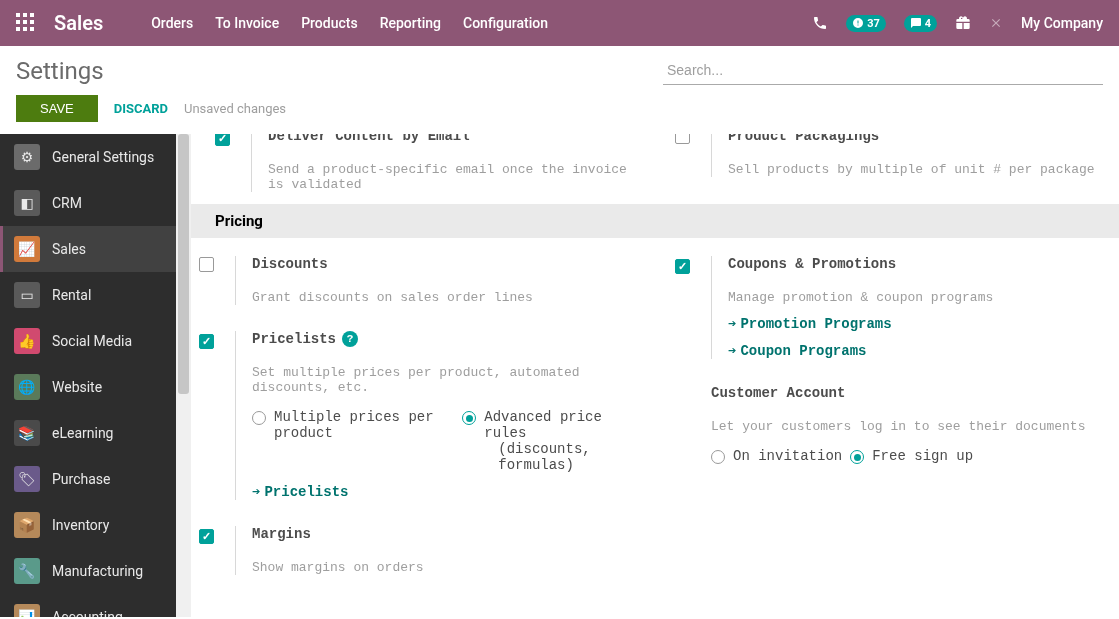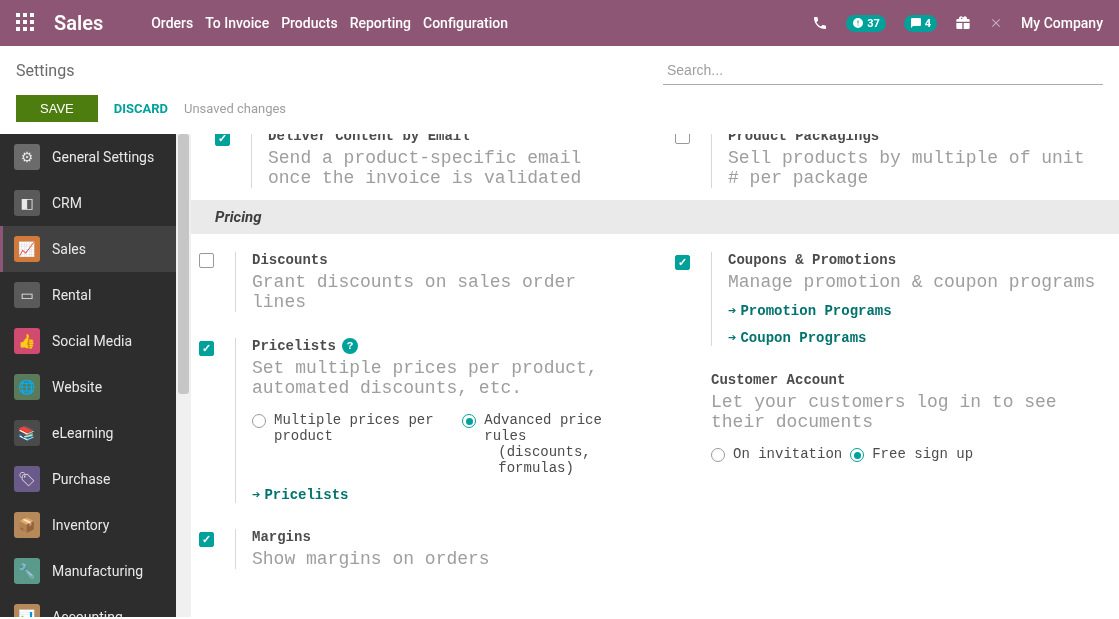--- a/index.html
+++ b/index.html
@@ -2,30 +2,30 @@
 <html><head>
 <meta charset="utf-8">
 <style>
 * { box-sizing: border-box; margin: 0; padding: 0; }
 body { font-family: -apple-system, BlinkMacSystemFont, "Segoe UI", Roboto, "Helvetica Neue", Arial, sans-serif; font-size: 14px; color: #4c4c4c; background: #fff; width: 1119px; height: 619px; overflow: hidden; }
 
 
 .navbar { background: #8d5675; color: #fff; height: 46px; display: flex; align-items: center; padding: 0 16px; }
 .nav-apps { margin-right: 20px; cursor: pointer; }
 .nav-brand { font-size: 20px; font-weight: 600; margin-right: 48px; }
-.nav-menu { display: flex; gap: 12px; flex: 1; }
+.nav-menu { display: flex; gap: 22px; flex: 1; }
 .nav-menu-item { color: #fff; font-size: 14px; font-weight: 500; cursor: pointer; }
 .nav-right { display: flex; align-items: center; gap: 18px; }
 .nav-icon { cursor: pointer; display: inline-flex; align-items: center; position: relative; }
 .badge { background: #00a19a; color: #fff; font-size: 11px; font-weight: 700; border-radius: 10px; padding: 2px 6px; display: inline-flex; align-items: center; gap: 3px; }
 .company-label { font-size: 14px; font-weight: 500; }
 
 
 .header { display: flex; align-items: center; justify-content: space-between; padding: 10px 16px 6px; }
-.header-title { font-size: 16px; color: #6b6b6b; font-weight: 400; }
+.header-title { font-size: 24px; color: #6b6b6b; font-weight: 400; }
 .search-wrap { flex: 0 0 440px; }
 .search-input { width: 100%; border: none; border-bottom: 1px solid #aaa; padding: 6px 4px; font-size: 14px; outline: none; }
 .search-input::placeholder { color: #9e9e9e; }
 
 
 .action-bar { display: flex; align-items: center; gap: 16px; padding: 4px 16px 12px; }
 .btn-save { background: #4d7c0f; color: #fff; border: none; padding: 6px 24px; font-weight: 400; font-size: 13px; cursor: pointer; }
 .btn-discard { color: #00a19a; font-weight: 700; font-size: 13px; cursor: pointer; }
 .unsaved { color: #9e9e9e; font-size: 13px; }
 
@@ -33,28 +33,28 @@
 .main { display: flex; height: calc(619px - 46px - 50px - 40px); }
 .sidebar-wrap { display: flex; }
 .sidebar { width: 176px; background: #2d2d2d; overflow-y: auto; }
 .sidebar-item { display: flex; align-items: center; gap: 12px; padding: 10px 14px; color: #e8e8e8; cursor: pointer; font-size: 14px; }
 .sidebar-item.active { background: #414141; border-left: 3px solid #8d5675; padding-left: 11px; }
 .sidebar-icon { width: 26px; height: 26px; border-radius: 3px; display: inline-flex; align-items: center; justify-content: center; font-size: 14px; }
 .scrollbar-area { width: 15px; background: #f0f0f0; position: relative; }
 .scrollbar-thumb { position: absolute; top: 0; left: 2px; width: 11px; height: 260px; background: #c6c6c6; border-radius: 3px; }
 
 .content { flex: 1; overflow-y: auto; padding: 0 0 20px 0; }
-.section-header { background: #eaeaea; color: #404040; font-weight: 700; padding: 8px 24px; font-size: 15px; margin-top: 4px; font-style: italic; }
+.section-header { background: #eaeaea; color: #000000; font-weight: 700; padding: 8px 24px; font-size: 15px; margin-top: 4px; }
 .settings-grid { display: flex; padding: 18px 8px; gap: 40px; }
 .settings-col { flex: 1; display: flex; flex-direction: column; gap: 26px; }
 .setting { display: flex; gap: 18px; }
 .check-col { width: 18px; padding-top: 1px; }
 .setting-body { flex: 1; border-left: 1px solid #d8d8d8; padding-left: 16px; font-family: Liberation Mono, monospace; }
 .setting-title { font-weight: 700; color: #4c4c4c; font-size: 14px; display: flex; align-items: center; gap: 6px; }
-.setting-desc { color: #9e9e9e; font-size: 18px; margin-top: 4px; }
+.setting-desc { color: #9e9e9e; font-size: 13px; margin-top: 18px; }
 .setting-options { margin-top: 14px; display: flex; flex-direction: row; gap: 8px; }
 .radio-row { display: flex; align-items: flex-start; gap: 8px; }
 .radio-label { color: #4c4c4c; font-size: 14px; }
 .radio-sub { color: #4c4c4c; font-size: 14px; margin-left: 36px; }
 .link-row { display: flex; align-items: center; gap: 4px; color: #00736e; font-weight: 600; font-size: 14px; cursor: pointer; margin-top: 10px; }
 .arrow-icon { color: #00736e; }
 
 .chk { width: 15px; height: 15px; border: 1.5px solid #999; border-radius: 2px; display: inline-flex; align-items: center; justify-content: center; background: #fff; cursor: pointer; }
 .chk.checked { background: #00a19a; border-color: #00a19a; }
 .chk.checked::after { content: "✓"; color: #fff; font-size: 11px; font-weight: bold; line-height: 1; }

